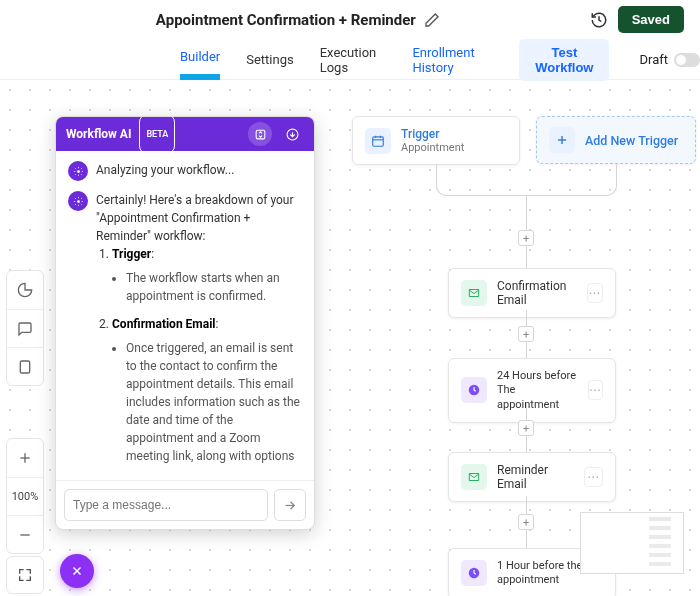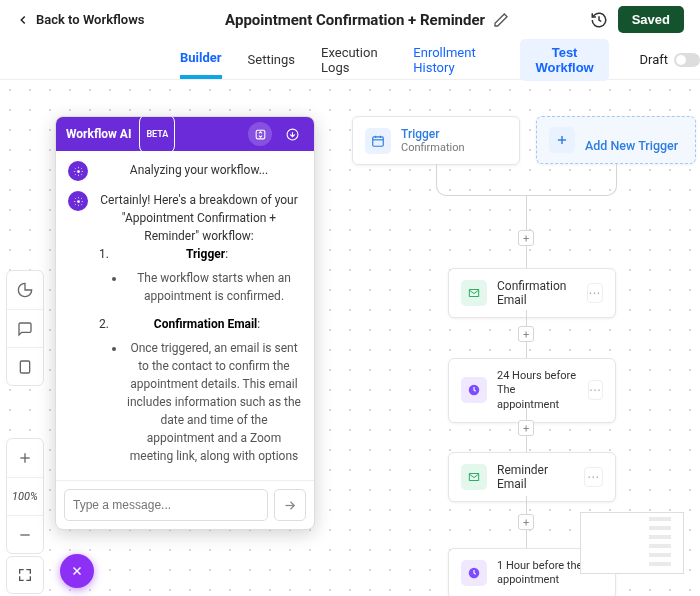--- a/index.html
+++ b/index.html
@@ -11,59 +11,59 @@
 .back svg { width: 14px; height: 14px; }
 .title-wrap { flex: 1; display: flex; justify-content: center; align-items: center; gap: 8px; }
 .page-title { font-weight: 700; font-size: 15px; }
 .edit-ic { width: 16px; height: 16px; cursor: pointer; color: #555; }
 .hist-ic { width: 18px; height: 18px; cursor: pointer; color: #333; }
 .saved-btn { background: #14532d; color: #fff; font-weight: 600; border: none; border-radius: 5px; padding: 6px 14px; font-size: 13px; }
 
 
 .tabs { height: 40px; display: flex; align-items: center; padding: 0 0 0 180px; gap: 26px; border-bottom: 1px solid #eee; font-size: 13px; }
 .tab { color: #333; cursor: pointer; padding: 10px 0; }
-.tab.active { color: #1565ff; font-weight: 700; border-bottom: 4px solid #0ea5e9; }
+.tab.active { color: #1565ff; font-weight: 400; border-bottom: 6px solid #0ea5e9; }
 .tab.link { color: #1565ff; }
 .test-btn { background: #eaf3ff; color: #1565ff; font-weight: 600; border: none; padding: 6px 12px; border-radius: 5px; font-size: 13px; }
 .draft-wrap { display: flex; align-items: center; gap: 6px; margin-left: 4px; }
 .toggle { width: 26px; height: 14px; background: #ddd; border-radius: 10px; position: relative; }
 .toggle::after { content: ''; position: absolute; width: 10px; height: 10px; background: #fff; border-radius: 50%; top: 2px; left: 2px; }
 
 
 .canvas { position: absolute; top: 80px; left: 0; right: 0; bottom: 0; background-image: radial-gradient(#d8d8d8 1px, transparent 1px); background-size: 20px 20px; overflow: hidden; }
 
 
 .rail-upper { position: absolute; left: 6px; top: 190px; width: 38px; background: #fff; border: 1px solid #e5e5e5; border-radius: 6px; display: flex; flex-direction: column; }
 .rail-lower { position: absolute; left: 6px; top: 358px; width: 38px; background: #fff; border: 1px solid #e5e5e5; border-radius: 6px; display: flex; flex-direction: column; align-items: center; }
 .rail-expand { position: absolute; left: 6px; top: 476px; width: 38px; height: 38px; background: #fff; border: 1px solid #e5e5e5; border-radius: 6px; display: flex; align-items: center; justify-content: center; cursor: pointer; }
 .rail-btn { width: 100%; height: 38px; display: flex; align-items: center; justify-content: center; cursor: pointer; color: #666; }
 .rail-btn + .rail-btn { border-top: 1px solid #eee; }
 .rail-btn svg { width: 16px; height: 16px; }
-.zoom-txt { font-size: 11px; color: #444; font-style: italic; }
+.zoom-txt { font-size: 11px; color: #444; }
 
 
 .fab { position: absolute; left: 60px; top: 474px; width: 34px; height: 34px; border-radius: 50%; background: #8c30f5; display: flex; align-items: center; justify-content: center; cursor: pointer; box-shadow: 0 2px 8px rgba(140,48,245,.5); }
 .fab svg { width: 14px; height: 14px; color: #fff; }
 
 
 .ai { position: absolute; left: 55px; top: 36px; width: 260px; height: 414px; background: #fff; border-radius: 8px; box-shadow: 0 4px 18px rgba(0,0,0,.18); display: flex; flex-direction: column; overflow: hidden; border: 1px solid #ddd; }
 .ai-head { background: #6c2bd9; color: #fff; height: 34px; display: flex; align-items: center; padding: 0 10px; gap: 8px; }
 .ai-head-title { font-weight: 700; font-size: 12px; }
 .beta { border: 1px solid #fff; font-size: 9px; padding: 14px 6px; border-radius: 8px; font-weight: 600; }
 .ai-head-spacer { flex: 1; }
 .ai-head-btn { width: 24px; height: 24px; display: flex; align-items: center; justify-content: center; background: rgba(255,255,255,.18); border-radius: 50%; cursor: pointer; }
 .ai-head-btn svg { width: 13px; height: 13px; }
 .ai-head-btn.plain { background: transparent; }
 .ai-body { flex: 1; overflow-y: auto; padding: 10px 12px; font-size: 12px; color: #333; position: relative; }
 .ai-body::-webkit-scrollbar { width: 8px; }
 .ai-body::-webkit-scrollbar-thumb { background: #bbb; }
 .ai-msg { display: flex; gap: 8px; margin-bottom: 10px; }
 .ai-av { width: 20px; height: 20px; border-radius: 50%; background: #6c2bd9; flex-shrink: 0; display: flex; align-items: center; justify-content: center; }
 .ai-av svg { width: 11px; height: 11px; color: #fff; }
-.ai-txt { flex: 1; line-height: 1.5; text-align: center; }
+.ai-txt { flex: 1; line-height: 1.5; }
 .ai-txt ol { padding-left: 16px; }
 .ai-txt li { margin-bottom: 10px; }
 .ai-txt li > strong { color: #000; }
 .ai-sub { list-style: disc; color: #bbb; padding-left: 14px; margin-top: 6px; }
 .ai-sub li { color: #555; margin-bottom: 0; }
 .ai-input { border-top: 1px solid #eee; padding: 8px; display: flex; gap: 6px; }
 .ai-input-box { flex: 1; border: 1px solid #ddd; border-radius: 5px; display: flex; align-items: center; padding: 0 8px; height: 32px; }
 .ai-input-box input { border: none; outline: none; width: 100%; font-size: 12px; }
 .send { width: 32px; height: 32px; border: 1px solid #ddd; border-radius: 5px; display: flex; align-items: center; justify-content: center; cursor: pointer; color: #888; }
 
@@ -84,26 +84,20 @@
 .line { position: absolute; background: #d5d5d5; }
 .plus-dot { position: absolute; width: 16px; height: 16px; background: #fff; border: 1px solid #d5d5d5; border-radius: 3px; display: flex; align-items: center; justify-content: center; color: #888; font-size: 11px; cursor: pointer; }
 .minimap { position: absolute; right: 16px; bottom: 22px; width: 104px; height: 62px; background: #fff; border: 1px solid #ddd; }
 .minimap::before { content: ''; position: absolute; right: 12px; top: 4px; width: 22px; height: 54px; background: repeating-linear-gradient(#eaeaea 0 4px, transparent 4px 9px); }
 .merge { position: absolute; border: 1px solid #d5d5d5; border-top: none; border-bottom-left-radius: 10px; border-bottom-right-radius: 10px; background: transparent; }
 </style>
 </head>
 <body>
 
 <div class="top">
-  <div class="back">
-    <svg viewBox="0 0 24 24" fill="none" stroke="currentColor" stroke-width="2.5">
-        <polyline points="15 18 9 12 15 6"></polyline>
-      </svg>
-    <span>Back to Workflows</span>
-  </div>
   <div class="title-wrap">
     <span class="page-title">Appointment Confirmation + Reminder</span>
     <svg class="edit-ic" viewBox="0 0 24 24" fill="none" stroke="currentColor" stroke-width="2">
         <path d="M17 3l4 4L7 21H3v-4L17 3z"></path>
       </svg>
   </div>
   <svg class="hist-ic" viewBox="0 0 24 24" fill="none" stroke="currentColor" stroke-width="2">
       <path d="M3 12a9 9 0 1 0 3-6.7L3 8"></path>
       <polyline points="3 3 3 8 8 8"></polyline>
       <polyline points="12 7 12 12 15 14"></polyline>
@@ -245,24 +239,24 @@
     <div class="node-ic ic-cal">
         <svg viewBox="0 0 24 24" fill="none" stroke="currentColor" stroke-width="2">
           <rect x="3" y="5" width="18" height="16" rx="2"></rect>
           <line x1="3" y1="10" x2="21" y2="10"></line>
           <line x1="8" y1="3" x2="8" y2="7"></line>
           <line x1="16" y1="3" x2="16" y2="7"></line>
         </svg>
       </div>
     <div class="node-txt">
       <div class="t1">Trigger</div>
-      <div class="t2">Confirmation</div>
-    </div>
-  </div>
-  <div class="node dashed" style="left:536px; top:36px; width:160px; height:48px;align-items:flex-end;">
+      <div class="t2">Appointment</div>
+    </div>
+  </div>
+  <div class="node dashed" style="left:536px; top:36px; width:160px; height:48px;">
     <div class="node-ic ic-plus">
         <svg viewBox="0 0 24 24" stroke="currentColor" stroke-width="2.5">
           <line x1="12" y1="5" x2="12" y2="19"></line>
           <line x1="5" y1="12" x2="19" y2="12"></line>
         </svg>
       </div>
     <span class="add-trig">Add New Trigger</span>
   </div>
 
   <div class="line" style="left:436px; top:84px; width:1px; height:14px;"></div>

